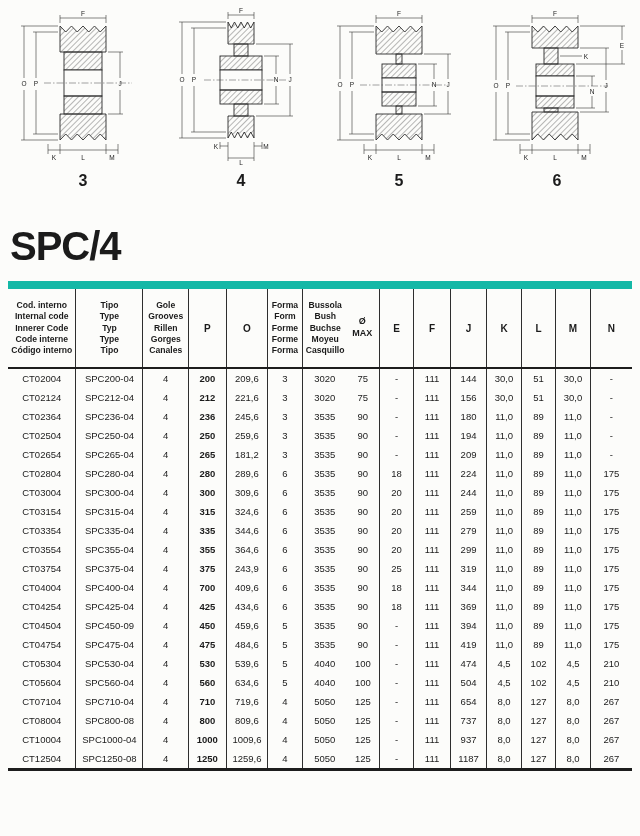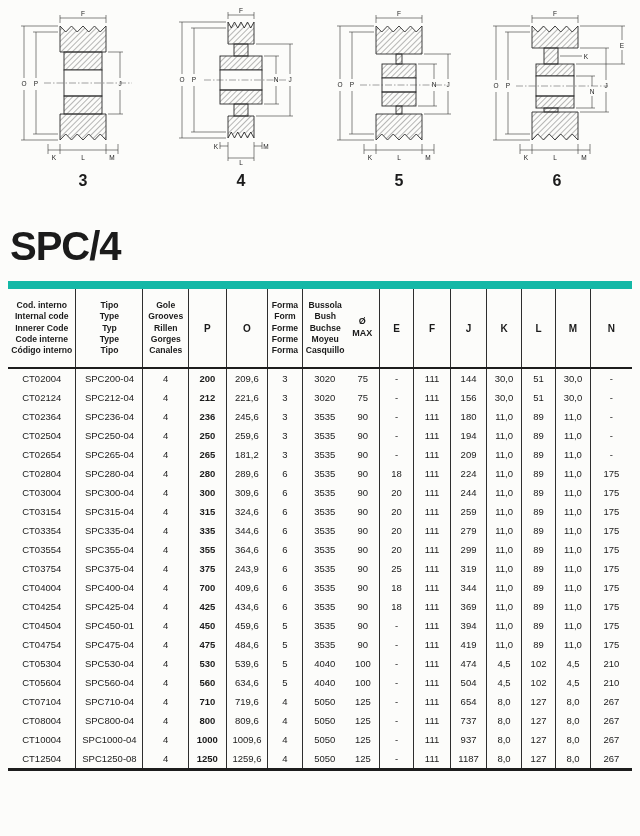--- a/index.html
+++ b/index.html
@@ -524,21 +524,21 @@
           <td class="c8">18</td>
           <td class="c9">111</td>
           <td class="c10">369</td>
           <td class="c11">11,0</td>
           <td class="c12">89</td>
           <td class="c13">11,0</td>
           <td class="c14">175</td>
         </tr>
         <tr>
           <td class="c0">CT04504</td>
-          <td class="c1">SPC450-01</td>
+          <td class="c1">SPC450-09</td>
           <td class="c2">4</td>
           <td class="c3">450</td>
           <td class="c4">459,6</td>
           <td class="c5">5</td>
           <td class="c6">3535</td>
           <td class="c7">90</td>
           <td class="c8">-</td>
           <td class="c9">111</td>
           <td class="c10">394</td>
           <td class="c11">11,0</td>
@@ -609,21 +609,21 @@
           <td class="c8">-</td>
           <td class="c9">111</td>
           <td class="c10">654</td>
           <td class="c11">8,0</td>
           <td class="c12">127</td>
           <td class="c13">8,0</td>
           <td class="c14">267</td>
         </tr>
         <tr>
           <td class="c0">CT08004</td>
-          <td class="c1">SPC800-04</td>
+          <td class="c1">SPC800-08</td>
           <td class="c2">4</td>
           <td class="c3">800</td>
           <td class="c4">809,6</td>
           <td class="c5">4</td>
           <td class="c6">5050</td>
           <td class="c7">125</td>
           <td class="c8">-</td>
           <td class="c9">111</td>
           <td class="c10">737</td>
           <td class="c11">8,0</td>

